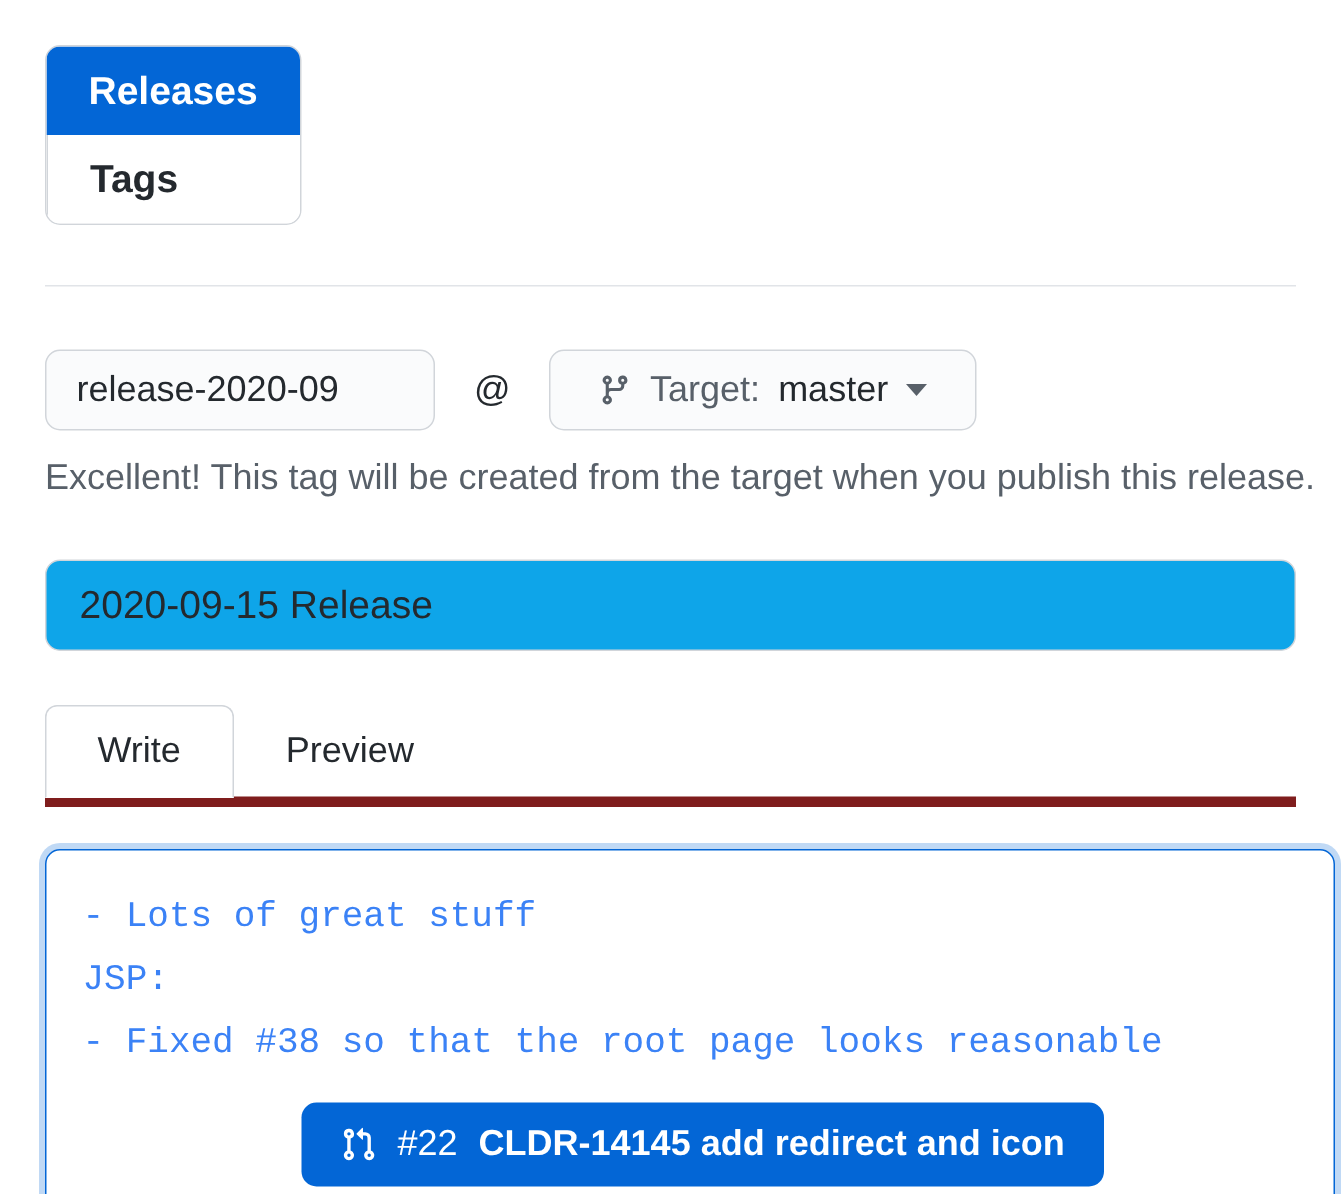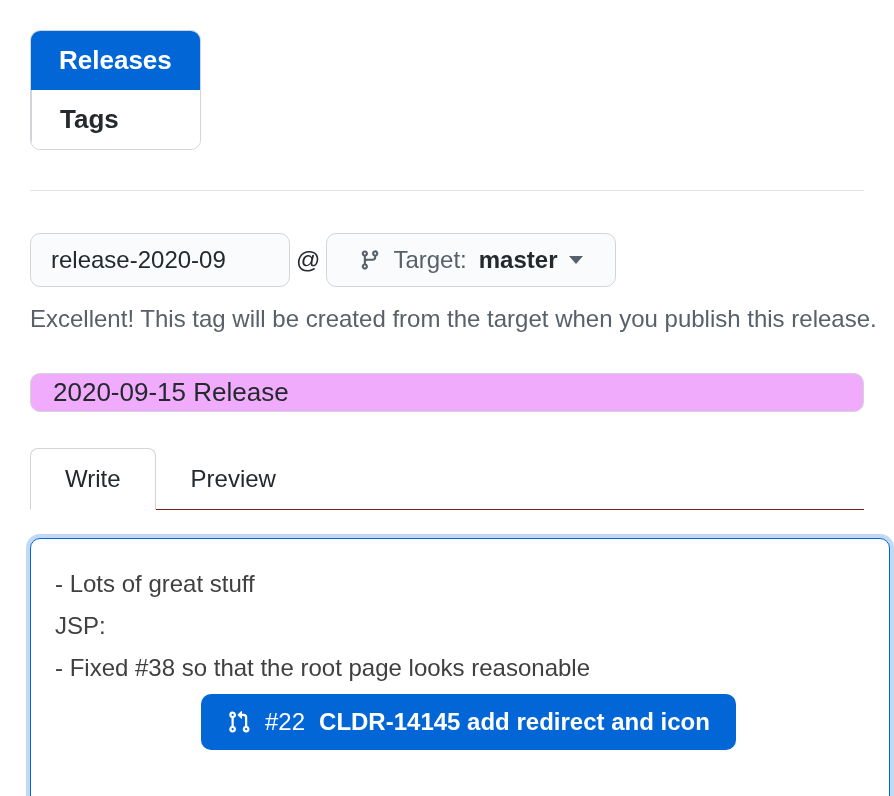--- a/index.html
+++ b/index.html
@@ -39,21 +39,21 @@
   }
 
   .divider {
     border-top: 1px solid #e1e4e8;
     margin: 40px 0 0 0;
   }
 
   .tag-row {
     display: flex;
     align-items: center;
-    gap: 6px;
+    gap: 26px;
     margin-top: 42px;
   }
 
   .tag-input {
     font-size: 24px;
     padding: 12px 20px;
     width: 260px;
     border: 1px solid #d1d5da;
     border-radius: 10px;
     background: #fafbfc;
@@ -74,47 +74,47 @@
     padding: 12px 32px;
     border: 1px solid #d1d5da;
     border-radius: 10px;
     background: #fafbfc;
     font-size: 24px;
     color: #586069;
     cursor: pointer;
   }
   .target-btn .branch-name {
     color: #24292e;
-    font-weight: 700;
+    font-weight: 400;
   }
   .target-btn svg { display: block; }
 
   .helper-text {
     margin-top: 18px;
     font-size: 24px;
     color: #586069;
     white-space: nowrap;
   }
 
   .title-input {
     margin-top: 40px;
     width: 100%;
     font-size: 26px;
-    padding: 3px 22px;
-    border: 1px solid #d1d5da;
-    border-radius: 10px;
-    background: #f0abfc;
+    padding: 14px 22px;
+    border: 1px solid #d1d5da;
+    border-radius: 10px;
+    background: #0ea5e9;
     font-family: inherit;
     color: #24292e;
   }
 
   .editor-tabs {
     display: flex;
     margin-top: 36px;
-    border-bottom: 1px solid #7f1d1d;
+    border-bottom: 7px solid #7f1d1d;
     width: 100%;
   }
   .editor-tab {
     padding: 16px 34px;
     font-size: 24px;
     color: #24292e;
     cursor: pointer;
     border: 1px solid transparent;
     margin-bottom: -1px;
     background: transparent;
@@ -133,29 +133,29 @@
     border-radius: 10px;
     padding: 24px 24px 110px 24px;
     background: #ffffff;
     box-shadow: 0 0 0 4px rgba(3,102,214,0.25);
     min-height: 270px;
     width: 860px;
   }
   .editor-line {
     font-size: 24px;
     line-height: 1.75;
-    color: #404040;
+    color: #3b82f6;
     white-space: pre-wrap;
-    font-family: Liberation Sans, sans-serif;
+    font-family: Liberation Mono, monospace;
   }
 
   .suggestion {
     position: absolute;
     left: 170px;
-    top: 155px;
+    top: 168px;
     background: #0366d6;
     color: #ffffff;
     padding: 14px 26px;
     border-radius: 10px;
     display: flex;
     align-items: center;
     gap: 14px;
     font-size: 24px;
     cursor: pointer;
   }

